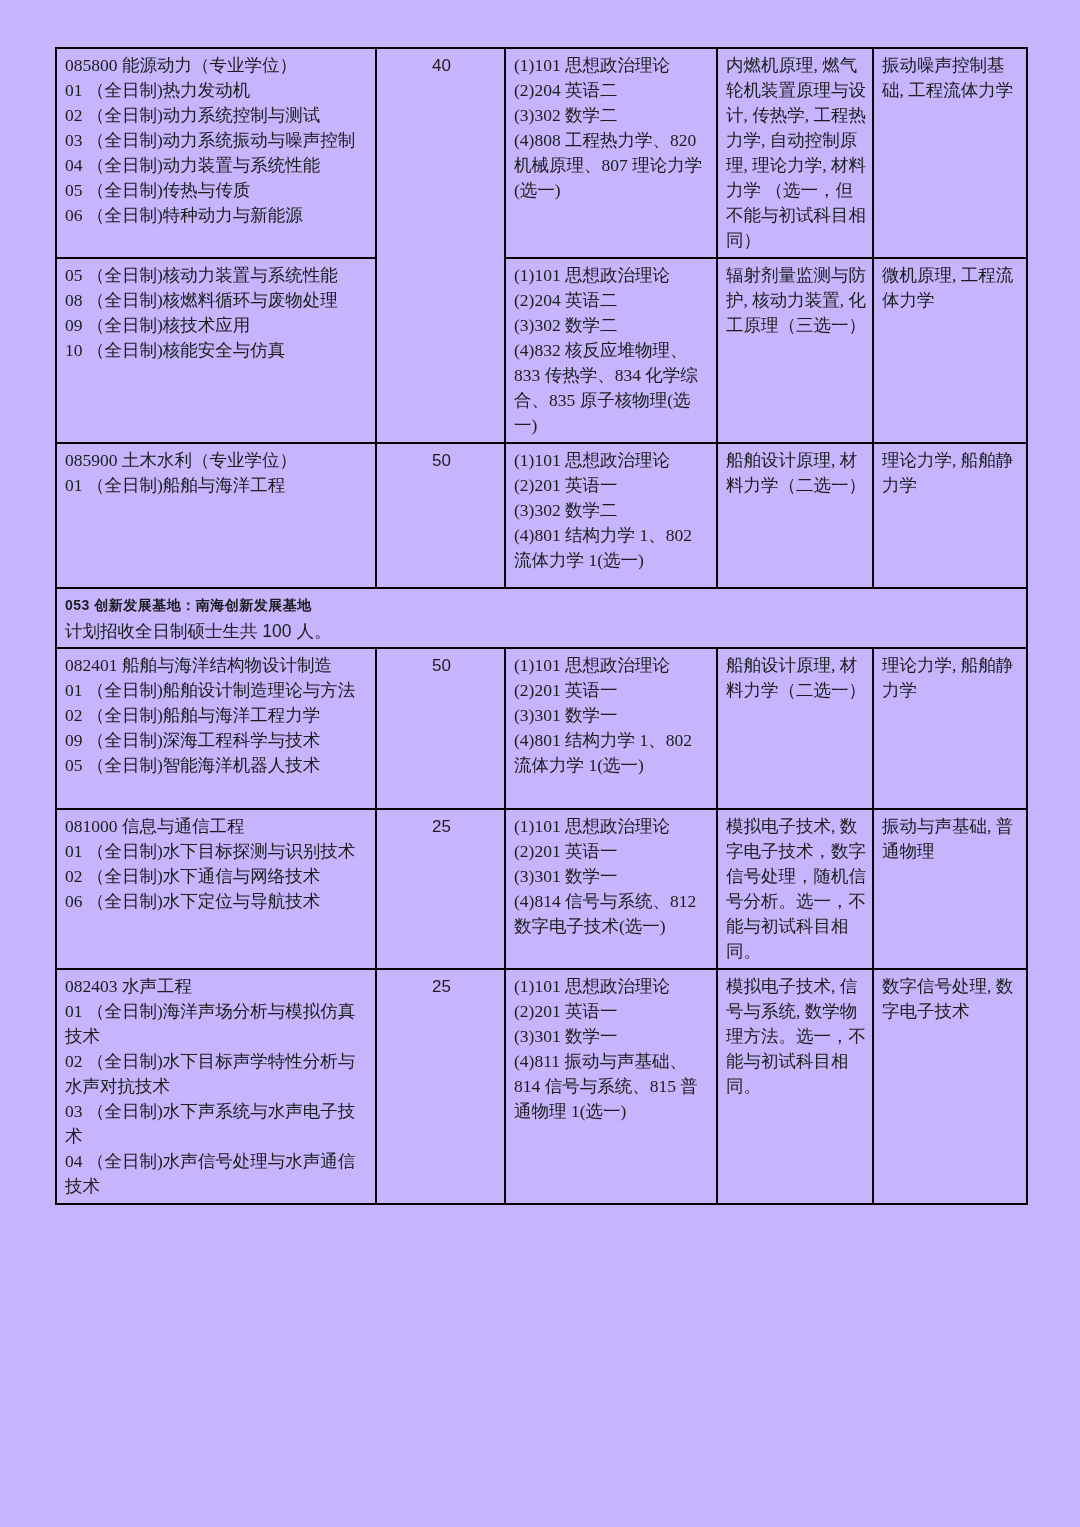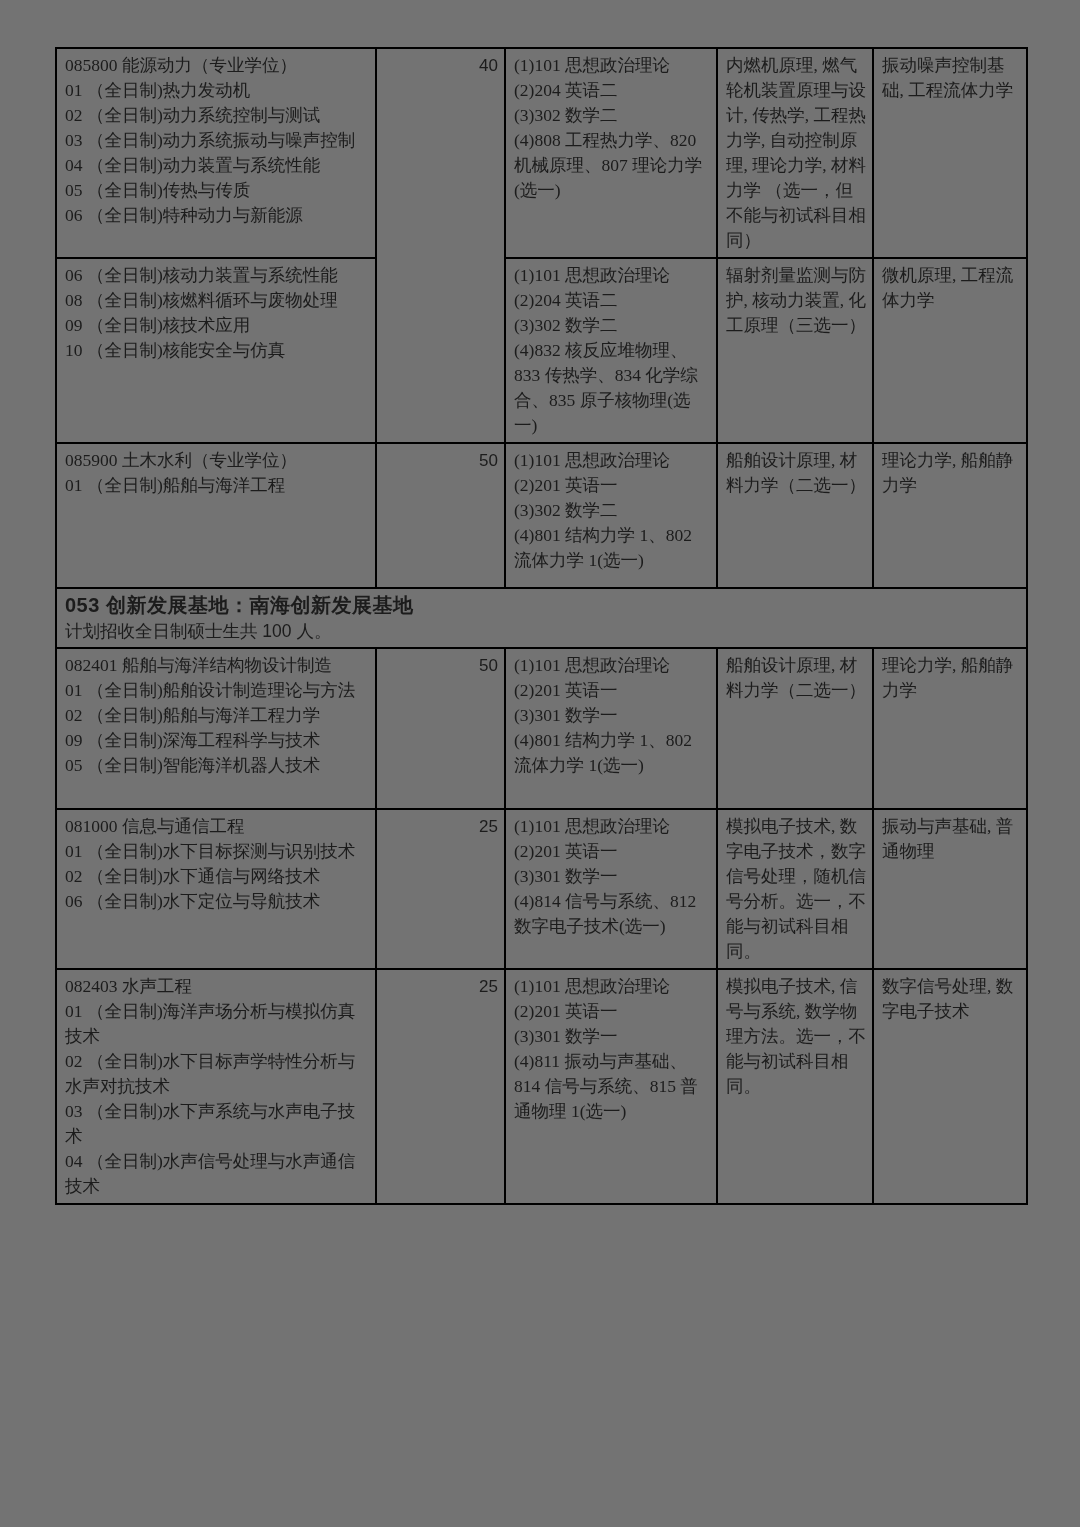--- a/index.html
+++ b/index.html
@@ -2,57 +2,57 @@
 <html><head>
 <meta charset="utf-8">
 <style>
   html,body{margin:0;padding:0;}
   body{
     width:1080px;height:1527px;background:#ffffff;
     font-family:"Liberation Serif","DejaVu Serif",serif;
     color:#1c1c1c;
     -webkit-font-smoothing:antialiased;
   }
-  .sheet{position:relative;width:1080px;height:1527px;background:#737373;overflow:hidden;}
+  .sheet{position:relative;width:1080px;height:1527px;background:#c4b5fd;overflow:hidden;}
   table.adm{
     position:absolute;left:55px;top:47px;
     border-collapse:collapse;table-layout:fixed;
     width:971px;
     font-size:17.5px;line-height:25px;
   }
   table.adm td{
     border:2px solid #000;
     vertical-align:top;
     padding:4px 6px 4px 8px;
     overflow:hidden;
   }
   col.c1{width:320px;}
   col.c2{width:129px;}
   col.c3{width:212px;}
   col.c4{width:156px;}
   col.c5{width:154px;}
   td.quota{
-    text-align:right;
+    text-align:center;
     font-family:"Liberation Sans","DejaVu Sans",sans-serif;
     font-size:17px;
     padding-top:6px;
   }
   td.pt{padding-top:27px;}
   td.c3cell{padding-left:10px;padding-right:4px;}
   td.c4cell{padding-left:8px;padding-right:4px;}
   td.c5cell{padding-left:8px;padding-right:4px;margin-left:6px;}
   .ln{margin:0;}
   tr.band td{
     padding:3px 6px 3px 8px;
     line-height:26px;
   }
   .band-title{
     font-family:"Liberation Sans","DejaVu Sans",sans-serif;
     font-weight:600;
-    font-size:20px;
+    font-size:14px;
     letter-spacing:0.5px;
   }
   .band-sub{
     font-family:Liberation Sans, sans-serif;
     font-weight:400;
   }
 </style>
 </head>
 <body>
 
@@ -83,21 +83,21 @@
         <div class="ln">(2)204 英语二</div>
         <div class="ln">(3)302 数学二</div>
         <div class="ln">(4)808 工程热力学、820 机械原理、807 理论力学(选一)</div>
       </td>
       <td class="c4cell pt">内燃机原理, 燃气轮机装置原理与设计, 传热学, 工程热力学, 自动控制原理, 理论力学, 材料力学 （选一，但不能与初试科目相同）</td>
       <td class="c5cell pt">振动噪声控制基础, 工程流体力学</td>
     </tr>
 
     <tr style="height:137px;">
       <td>
-        <div class="ln">06 （全日制)核动力装置与系统性能</div>
+        <div class="ln">05 （全日制)核动力装置与系统性能</div>
         <div class="ln">08 （全日制)核燃料循环与废物处理</div>
         <div class="ln">09 （全日制)核技术应用</div>
         <div class="ln">10 （全日制)核能安全与仿真</div>
       </td>
       <td class="c3cell">
         <div class="ln">(1)101 思想政治理论</div>
         <div class="ln">(2)204 英语二</div>
         <div class="ln">(3)302 数学二</div>
         <div class="ln">(4)832 核反应堆物理、833 传热学、834 化学综合、835 原子核物理(选一)</div>
       </td>

